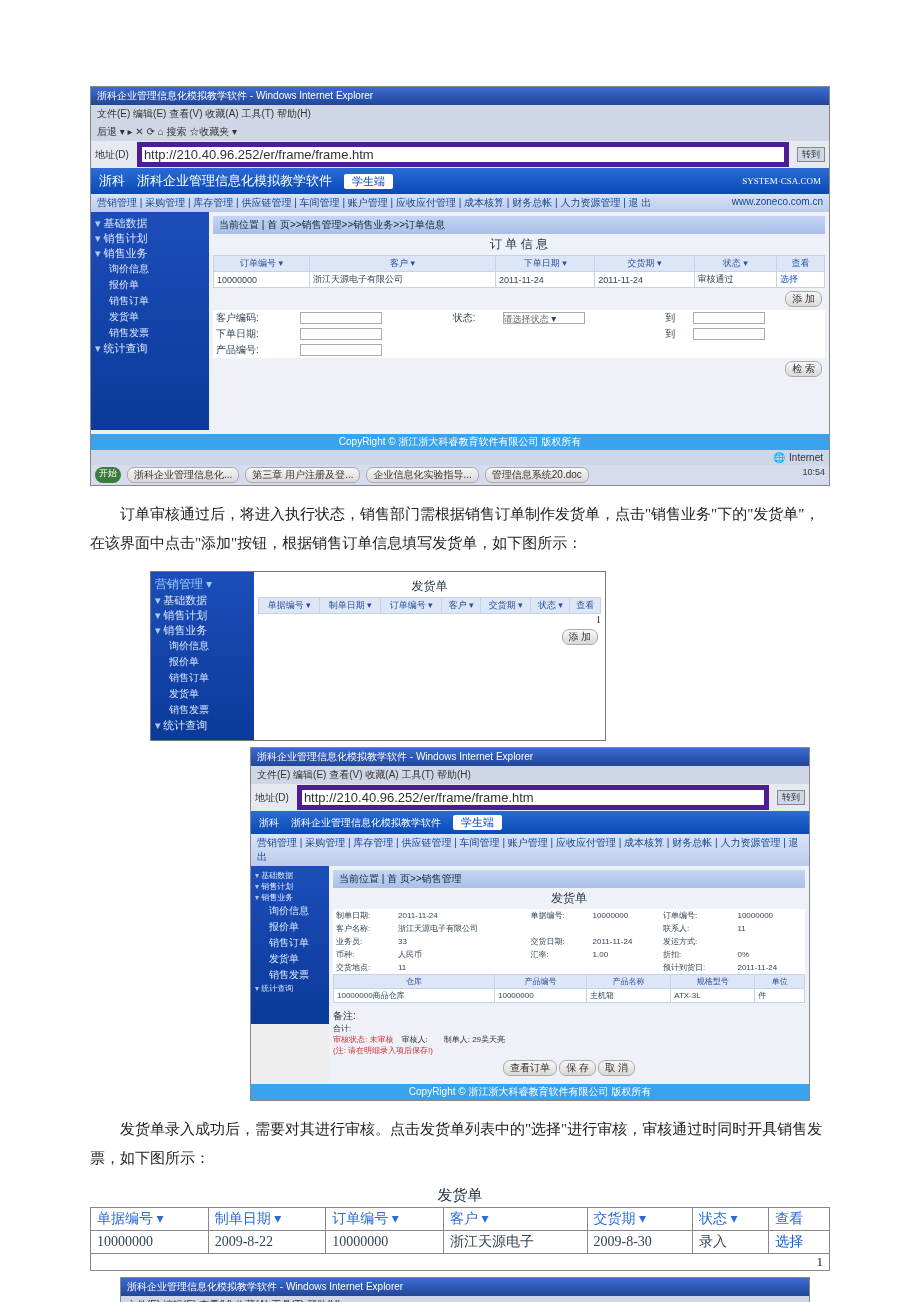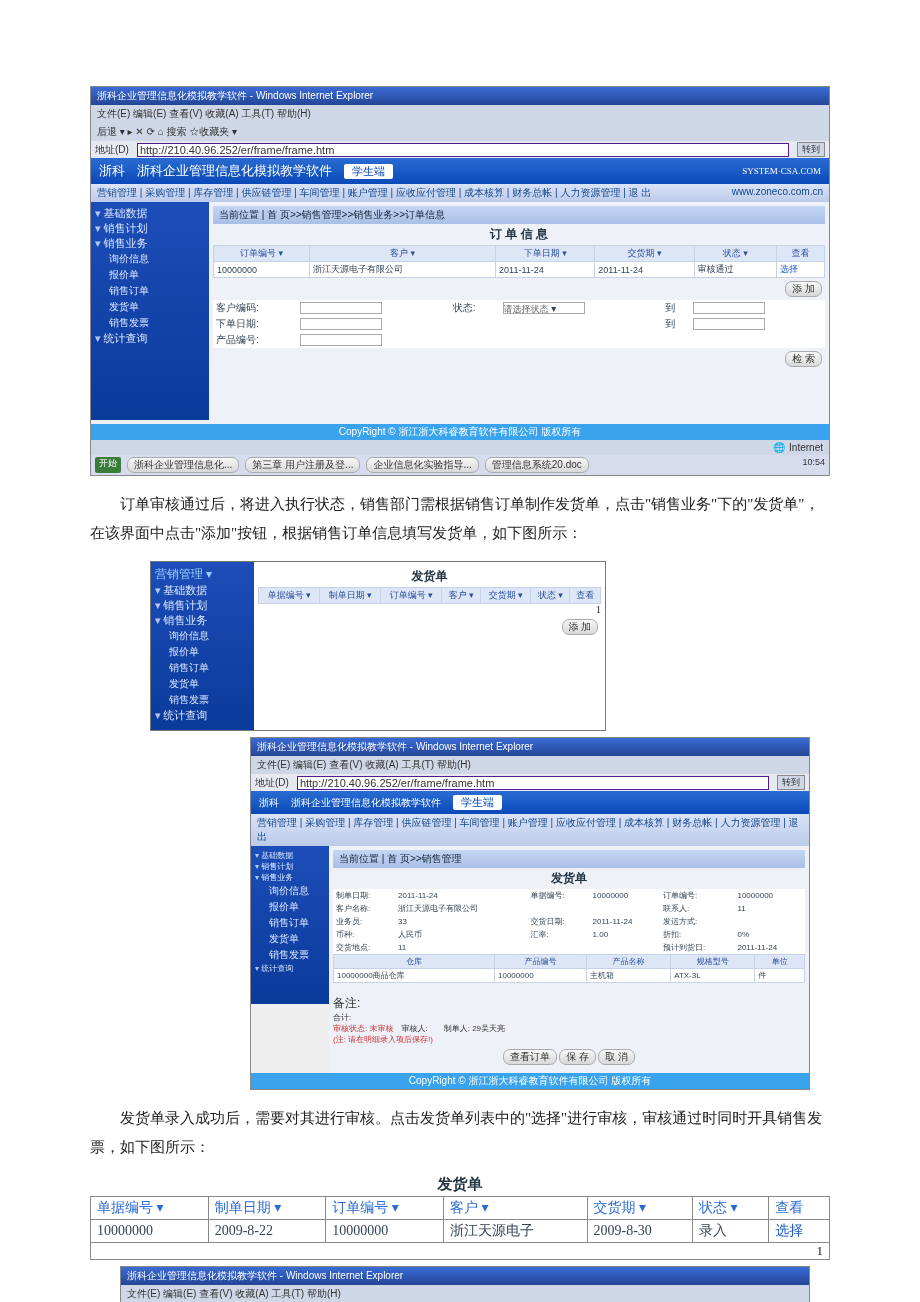--- a/index.html
+++ b/index.html
@@ -1,32 +1,32 @@
 <!DOCTYPE html>
 <html><head>
 <meta charset="utf-8">
 <style>
 body{margin:0;background:#fff;font-family:SimSun,"宋体",serif;font-size:14px;color:#222;width:920px}
 .page{padding:80px 90px 60px 90px}
 .shot{border:1px solid #888;background:#eee;margin:6px 0;font-size:10px;font-family:Tahoma,Arial,sans-serif;color:#333;overflow:hidden}
 .tb{background:linear-gradient(#3a6bd5,#234696);color:#fff;padding:2px 6px;font-size:10px}
 .mb{background:#cfd6e6;padding:2px 6px;font-size:10px;color:#333}
 .ab{background:#e6e9f0;padding:1px 4px;font-size:10px;display:flex;gap:8px;align-items:center}
-.url{background:#fff;border:1px solid #4c1d95;font-size:11px;padding:0 2px;flex:1}
+.url{background:#fff;border:5px solid #4c1d95;font-size:13px;padding:0 2px;flex:1}
 .go{background:#cfd6e6;border:1px solid #888;font-size:9px;padding:0 4px;border-radius:0}
 .banner{background:linear-gradient(#2a6cd3,#0a49b8);color:#fff;padding:4px 8px;font-size:13px;display:flex;align-items:center;gap:12px;font-family:KaiTi,serif}
 .badge{background:#fff;color:#0a49b8;border-radius:2px;padding:0 8px;font-size:11px}
 .topnav{background:linear-gradient(#d9e3f8,#bccbea);color:#13468a;font-size:10px;padding:2px 6px}
 .crumb{background:linear-gradient(#c4d6f4,#a9bfe6);font-size:10px;padding:2px 6px;color:#123}
 .row{display:flex}
 .side{width:110px;background:linear-gradient(#1d4db8,#0a3a9a);color:#dce8ff;font-size:11px;padding:4px}
 .side .hd::before{content:"▾ ";opacity:.8}
 .side .it{padding:1px 0 1px 14px;font-size:10px}
 .main{flex:1;background:#eef2f8;padding:4px}
-.ttl{text-align:center;font-weight:bold;font-size:12px;color:#234;margin:2px}
+.ttl{text-align:center;font-weight:normal;font-size:12px;color:#234;margin:2px}
 table{border-collapse:collapse;width:100%;font-size:9px;background:#fff}
 th,td{border:1px solid #c8d2e6;padding:1px 3px;color:#345}
 th{background:#dde6f6;color:#2a4f9c;font-weight:normal}
 .btn{display:inline-block;background:linear-gradient(#f8f8f8,#d8d8d8);border:1px solid #aaa;border-radius:7px;padding:0 6px;font-size:10px;color:#333}
 .txt{text-indent:2em;line-height:1.9;font-size:15px;margin:14px 0}
 .mid{margin-left:60px;width:456px}
 .narrow{width:560px;margin-left:160px}
 .box{border:1px solid #777}
 .inp{display:inline-block;border:1px solid #aaa;background:#fff;height:10px;vertical-align:middle}
 .tbl2 td{border:1px solid #888;padding:2px 6px;font-size:14px}
@@ -125,21 +125,21 @@
     <div style="text-align:right;padding:3px"><span class="btn">检 索</span></div>
     <div style="height:50px"></div>
   </div>
  </div>
  <div class="status">CopyRight © 浙江浙大科睿教育软件有限公司 版权所有</div>
  <div class="mb" style="display:flex;justify-content:space-between">
         <span></span>
         <span>🌐 <span>Internet</span></span>
       </div>
  <div class="foot">
-  <span style="background:#3a7c3a;color:#fff;padding:0 4px;border-radius:2px">开始</span>
+  <span style="background:#3a7c3a;color:#fff;padding:0 4px;border-radius:8px">开始</span>
   <span class="btn">浙科企业管理信息化...</span>
   <span class="btn">第三章 用户注册及登...</span>
   <span class="btn">企业信息化实验指导...</span>
   <span class="btn">管理信息系统20.doc</span>
   <span style="margin-left:auto">10:54</span>
  </div>
 </div>
 
 <p class="txt">订单审核通过后，将进入执行状态，销售部门需根据销售订单制作发货单，点击"销售业务"下的"发货单"，在该界面中点击"添加"按钮，根据销售订单信息填写发货单，如下图所示：</p>
 
@@ -263,21 +263,21 @@
                 </tr>
     <tr>
                   <td>10000000商品仓库</td>
                   <td>10000000</td>
                   <td>主机箱</td>
                   <td>ATX-3L</td>
                   <td>件</td>
                 </tr>
    </tbody>
             </table>
-   <div style="font-size:12px;margin-top:12px">备注:</div>
+   <div style="font-size:10px;margin-top:6px">备注:</div>
    <div style="font-size:8px">合计:</div>
    <div style="font-size:8px"><span style="color:#c33">审核状态: 未审核</span>　<span>审核人:</span>　　<span>制单人: 29吴天亮</span></div>
    <div style="font-size:8px;color:#c33">(注: 请在明细录入项后保存!)</div>
    <div style="text-align:center;padding:4px"><span class="btn">查看订单</span> <span class="btn">保 存</span> <span class="btn">取 消</span></div>
   </div>
  </div>
  <div class="status">CopyRight © 浙江浙大科睿教育软件有限公司 版权所有</div>
 </div>
 </div>
 

